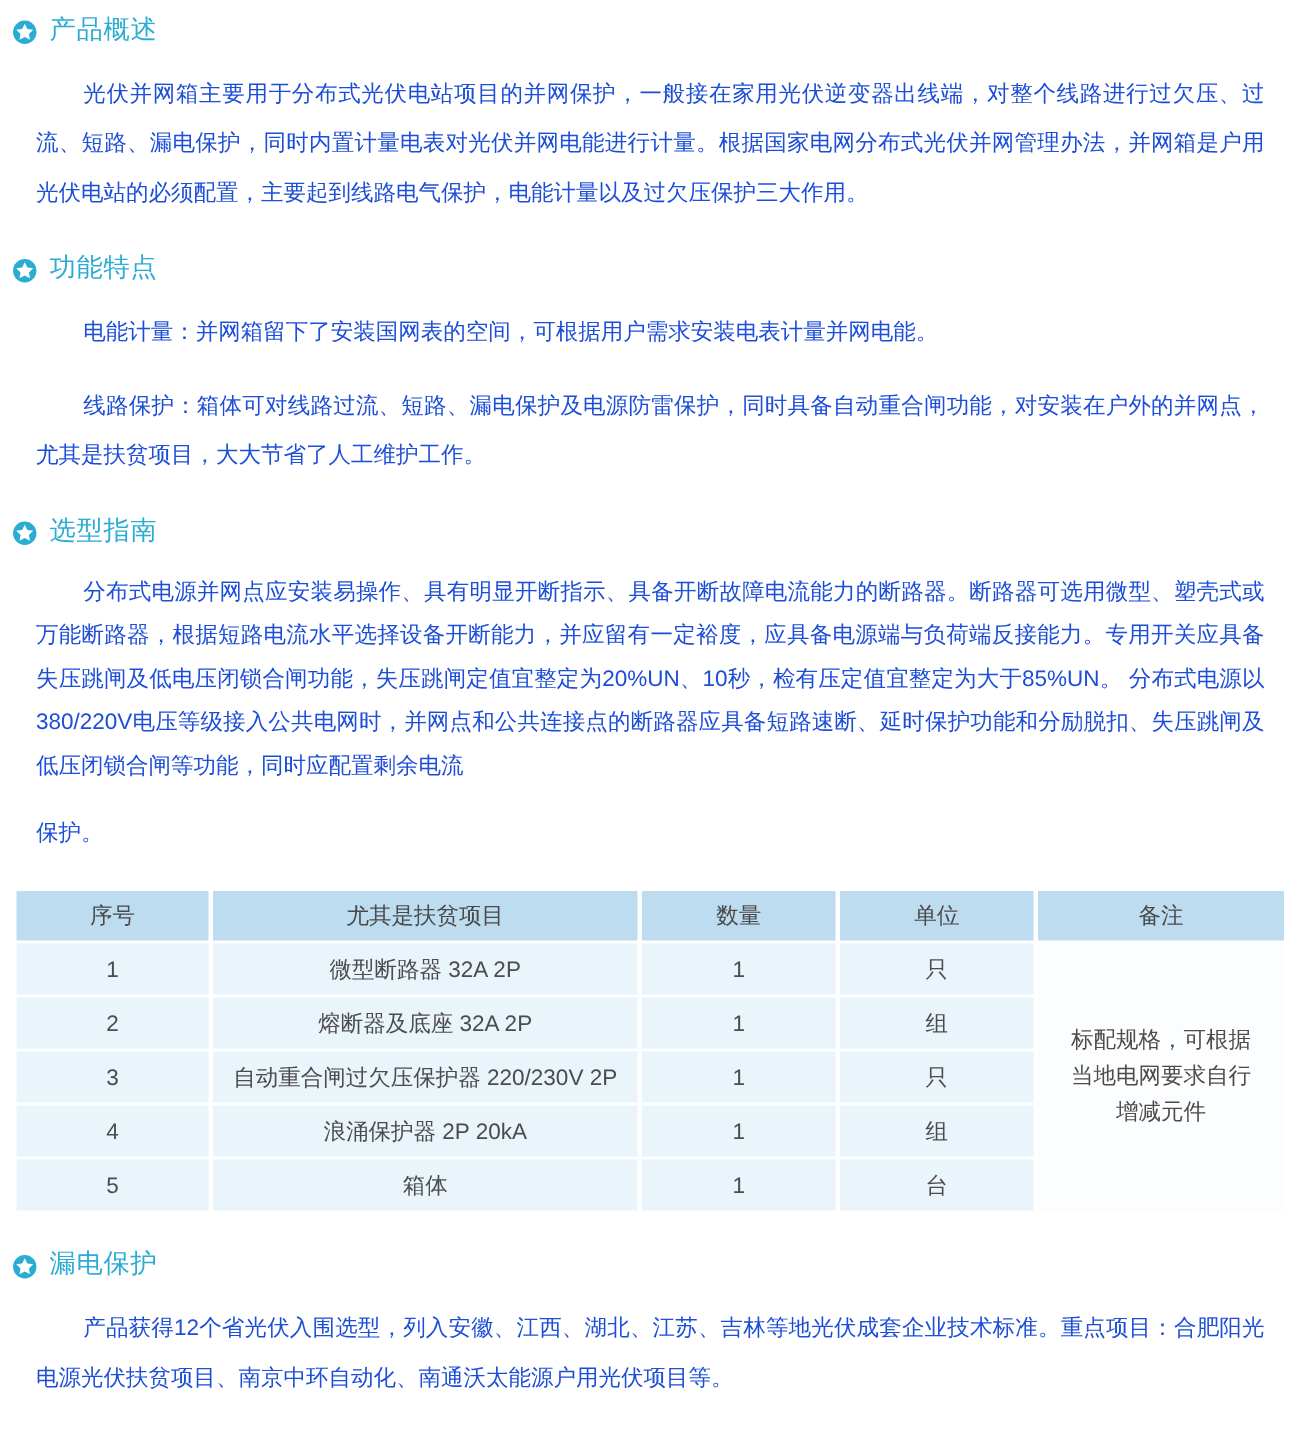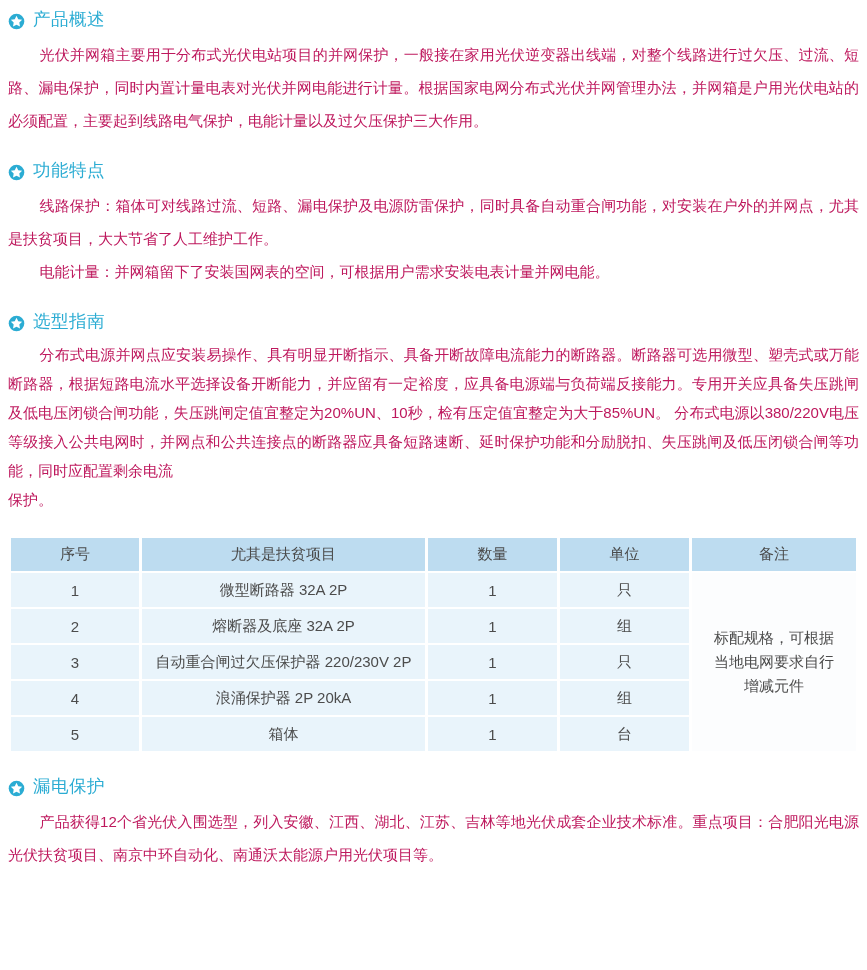--- a/index.html
+++ b/index.html
@@ -20,25 +20,25 @@
     color: #2bacd3;
     font-size: 17.5px;
     font-weight: 500;
     line-height: 22px;
     letter-spacing: 0.5px;
   }
   .sec-title .icon { width: 17px; height: 17px; display: inline-flex; flex: 0 0 auto; }
   .sec-title .icon svg { width: 100%; height: 100%; display: block; }
 
   p.body {
-    margin: 0;
+    margin: 16px;
     font-size: 15px;
     line-height: 33px;
     text-align: justify;
-    color: #be185d;
+    color: #1d4ed8;
   }
   .indent { text-indent: 2.1em; }
   .sec-selection p.body { line-height: 29px; }
 
   
   table.cfg {
     width: 100%;
     border-collapse: separate;
     border-spacing: 3px 2.5px;
     table-layout: fixed;
@@ -94,22 +94,22 @@
   <div class="sec">
     <h2 class="sec-title">
       <span class="icon">
         <svg viewBox="0 0 24 24">
             <circle cx="12" cy="12" r="11" fill="#2bacd3"></circle>
             <path d="M12 3.9l2.45 5.05 5.55.75-4.05 3.88.98 5.52L12 16.45 7.07 19.1l.98-5.52L4 9.7l5.55-.75z" fill="#ffffff"></path>
           </svg>
       </span>
       <span>功能特点</span>
     </h2>
+    <p class="body indent">电能计量：并网箱留下了安装国网表的空间，可根据用户需求安装电表计量并网电能。</p>
     <p class="body indent">线路保护：箱体可对线路过流、短路、漏电保护及电源防雷保护，同时具备自动重合闸功能，对安装在户外的并网点，尤其是扶贫项目，大大节省了人工维护工作。</p>
-    <p class="body indent">电能计量：并网箱留下了安装国网表的空间，可根据用户需求安装电表计量并网电能。</p>
   </div>
 
   <div class="sec sec-selection">
     <h2 class="sec-title">
       <span class="icon">
         <svg viewBox="0 0 24 24">
             <circle cx="12" cy="12" r="11" fill="#2bacd3"></circle>
             <path d="M12 3.9l2.45 5.05 5.55.75-4.05 3.88.98 5.52L12 16.45 7.07 19.1l.98-5.52L4 9.7l5.55-.75z" fill="#ffffff"></path>
           </svg>
       </span>

